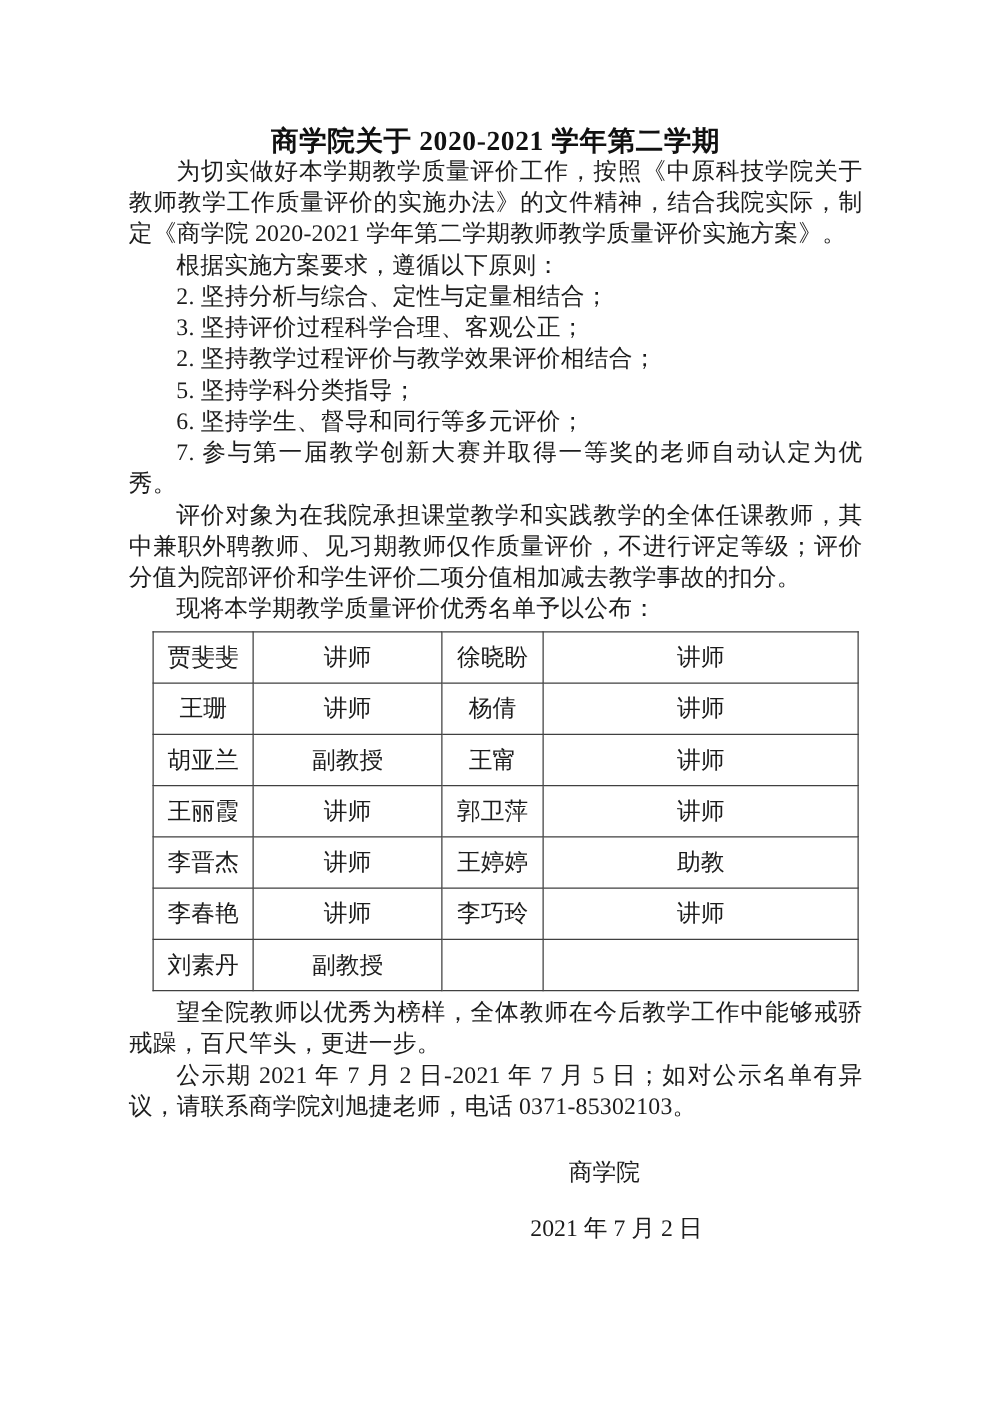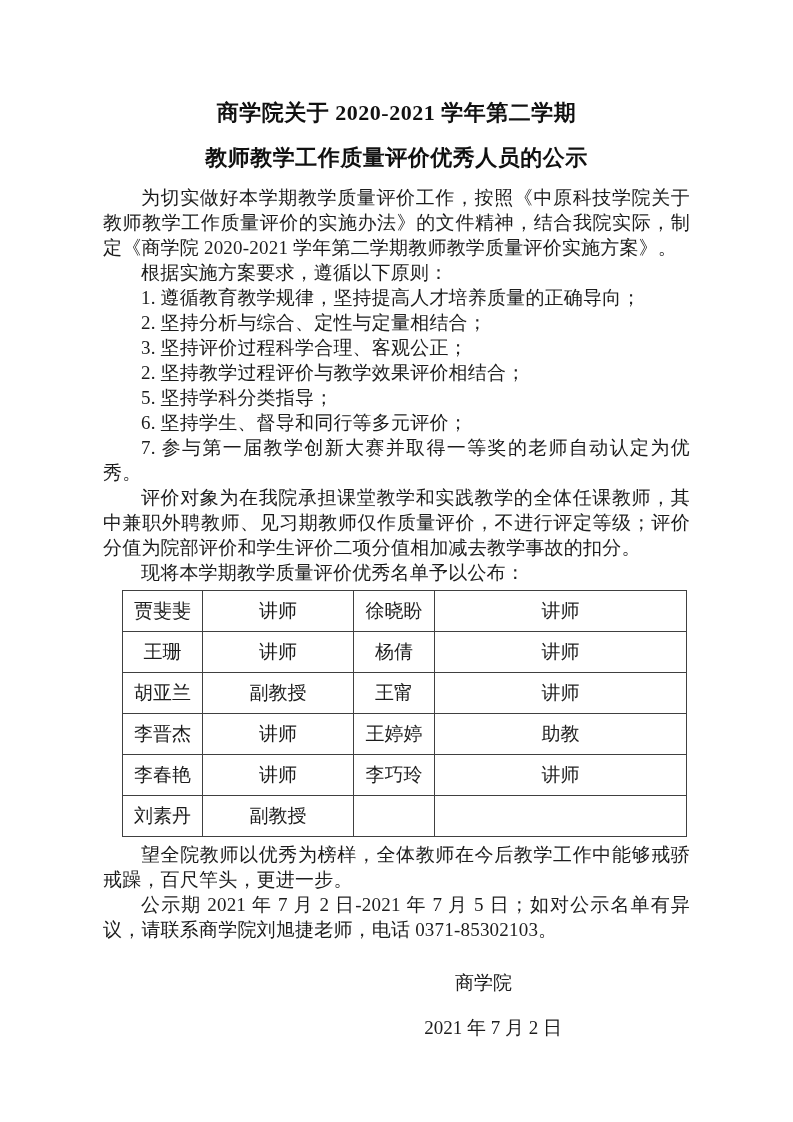--- a/index.html
+++ b/index.html
@@ -56,25 +56,23 @@
   }
   .sig-org { margin-top: 28px; padding-right: 178px; }
   .sig-date { margin-top: 19px; padding-right: 128px; }
 </style>
 </head>
 <body>
 
 <div class="doc">
 
   <h1 class="title">商学院关于 2020-2021 学年第二学期</h1>
-  <h1 class="title second">教师教学工作质量评价优秀人员的公示</h1>
 
   <p class="body-p">为切实做好本学期教学质量评价工作，按照《中原科技学院关于教师教学工作质量评价的实施办法》的文件精神，结合我院实际，制定《商学院 2020-2021 学年第二学期教师教学质量评价实施方案》。</p>
   <p class="body-p">根据实施方案要求，遵循以下原则：</p>
-  <p class="body-p">1. 遵循教育教学规律，坚持提高人才培养质量的正确导向；</p>
   <p class="body-p">2. 坚持分析与综合、定性与定量相结合；</p>
   <p class="body-p">3. 坚持评价过程科学合理、客观公正；</p>
   <p class="body-p">2. 坚持教学过程评价与教学效果评价相结合；</p>
   <p class="body-p">5. 坚持学科分类指导；</p>
   <p class="body-p">6. 坚持学生、督导和同行等多元评价；</p>
   <p class="body-p">7. 参与第一届教学创新大赛并取得一等奖的老师自动认定为优秀。</p>
   <p class="body-p">评价对象为在我院承担课堂教学和实践教学的全体任课教师，其中兼职外聘教师、见习期教师仅作质量评价，不进行评定等级；评价分值为院部评价和学生评价二项分值相加减去教学事故的扣分。</p>
   <p class="body-p">现将本学期教学质量评价优秀名单予以公布：</p>
 
   <table class="awardees">
@@ -97,20 +95,26 @@
         <td>杨倩</td>
         <td>讲师</td>
       </tr>
       <tr>
         <td>胡亚兰</td>
         <td>副教授</td>
         <td>王甯</td>
         <td>讲师</td>
       </tr>
       <tr>
+        <td>王丽霞</td>
+        <td>讲师</td>
+        <td>郭卫萍</td>
+        <td>讲师</td>
+      </tr>
+      <tr>
         <td>李晋杰</td>
         <td>讲师</td>
         <td>王婷婷</td>
         <td>助教</td>
       </tr>
       <tr>
         <td>李春艳</td>
         <td>讲师</td>
         <td>李巧玲</td>
         <td>讲师</td>

